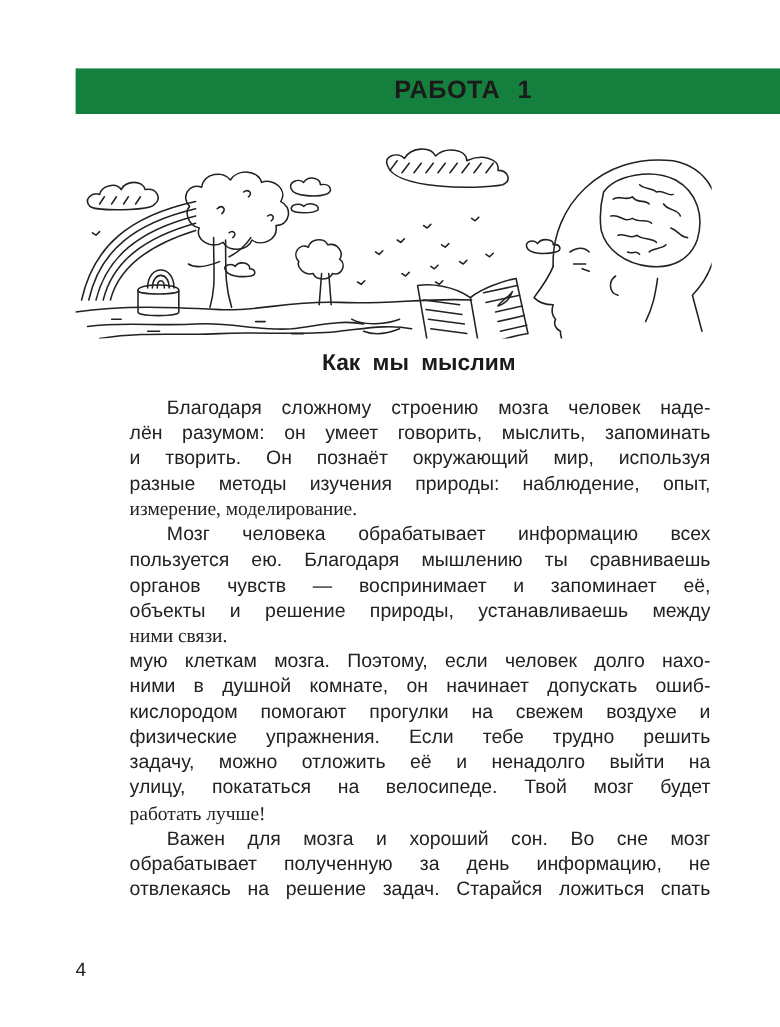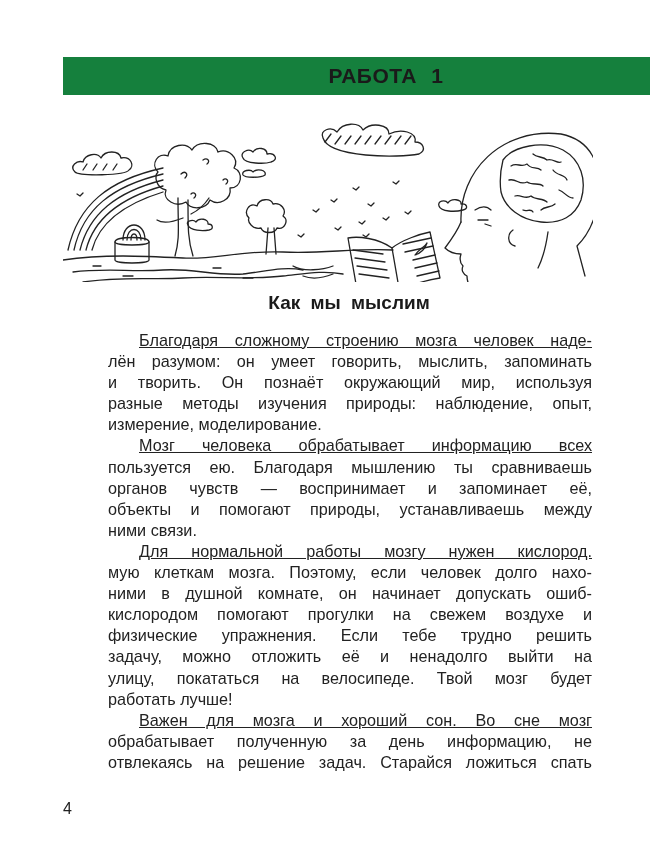--- a/index.html
+++ b/index.html
@@ -67,30 +67,30 @@
       text-align: justify;
       text-align-last: justify;
       white-space: nowrap;
       height: 21.1px;
     }
     .line.last {
       text-align-last: left;
     }
     .line.indent {
       padding-left: 31px;
-      text-decoration: underline;
     }
     .line .inner {
       display: block;
       white-space: normal;
       text-align: justify;
       text-align-last: justify;
     }
     .line.last .inner {
       text-align-last: left;
+      font-family: Liberation Serif, serif;
     }
     .page-number {
       position: absolute;
       left: 63px;
       top: 800px;
       font-size: 16px;
       color: #222;
     }
   </style>
 </head>
@@ -204,31 +204,28 @@
     <span class="line indent">
         <span class="inner">Мозг человека обрабатывает информацию всех</span>
       </span>
     <span class="line">
         <span class="inner">пользуется ею. Благодаря мышлению ты сравниваешь</span>
       </span>
     <span class="line">
         <span class="inner">органов чувств — воспринимает и запоминает её,</span>
       </span>
     <span class="line">
-        <span class="inner">объекты и помогают природы, устанавливаешь между</span>
+        <span class="inner">объекты и решение природы, устанавливаешь между</span>
       </span>
     <span class="line last">
         <span class="inner">ними связи.</span>
       </span>
   </div>
 
   <div>
-    <span class="line indent">
-        <span class="inner">Для нормальной работы мозгу нужен кислород.</span>
-      </span>
     <span class="line">
         <span class="inner">мую клеткам мозга. Поэтому, если человек долго нахо-</span>
       </span>
     <span class="line">
         <span class="inner">ними в душной комнате, он начинает допускать ошиб-</span>
       </span>
     <span class="line">
         <span class="inner">кислородом помогают прогулки на свежем воздухе и</span>
       </span>
     <span class="line">

